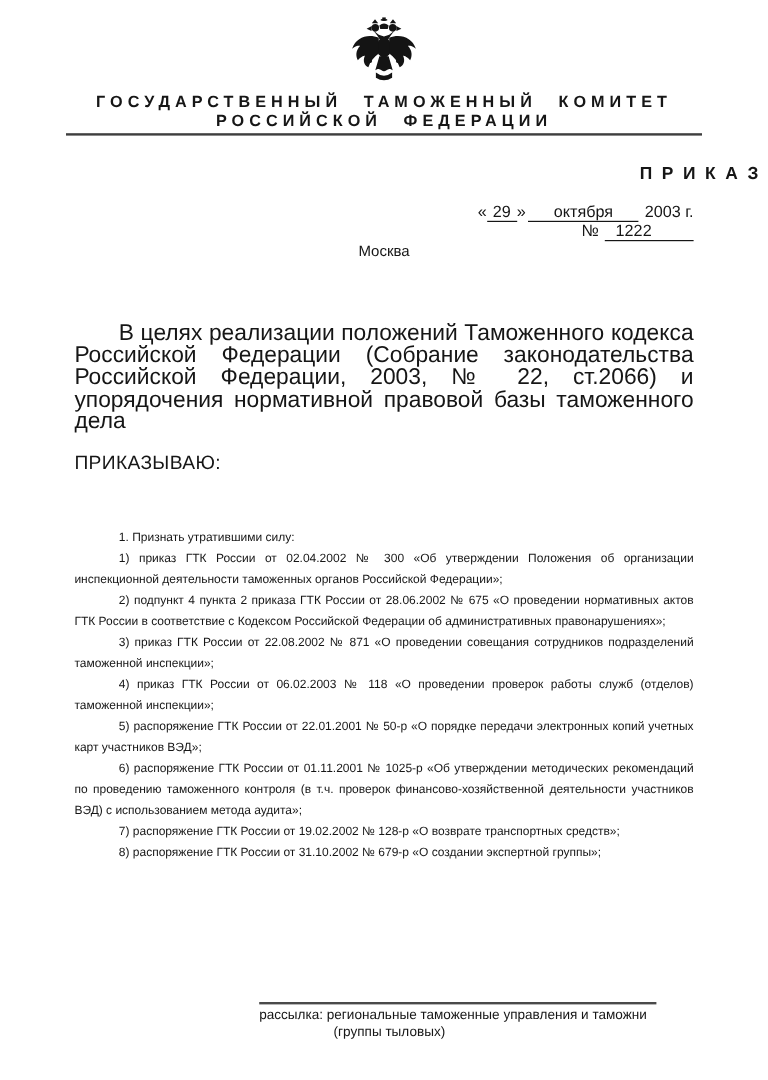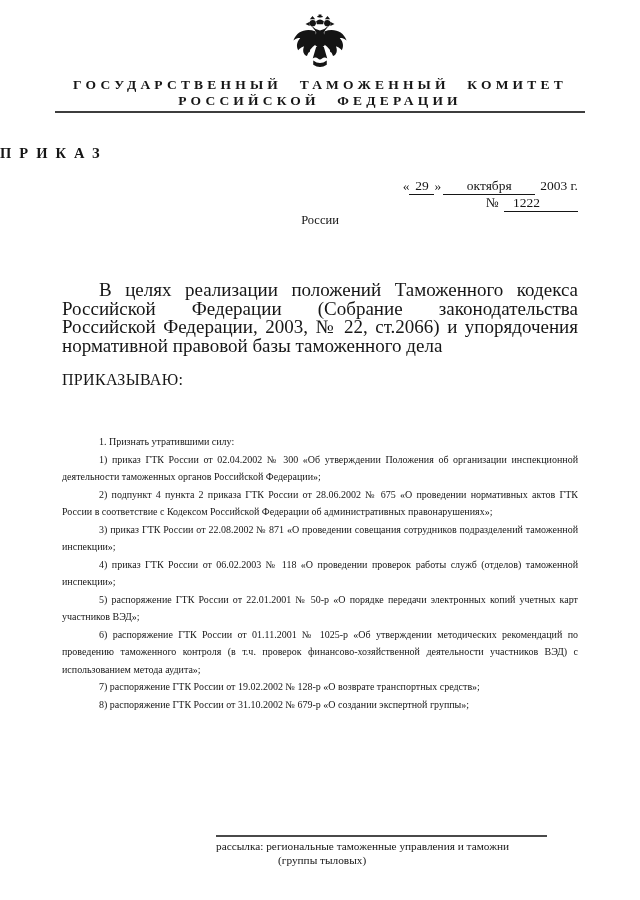--- a/index.html
+++ b/index.html
@@ -5,27 +5,27 @@
   :root{
     --ink:#161616;
     --rule:#3e3e3e;
     --paper:#ffffff;
   }
   *{box-sizing:border-box;}
   html,body{margin:0;padding:0;background:#fff;}
   .page{
     position:relative;width:640px;height:900px;overflow:hidden;
     background:var(--paper);color:var(--ink);
-    font-family:Liberation Serif, serif;
+    font-family:Liberation Sans, sans-serif;
   }
   .emblem{display:block;margin:14px auto 0;}
   .org{margin-top:3px;text-align:center;font-weight:700;
        font-size:13.5px;line-height:15.5px;letter-spacing:4.2px;word-spacing:10px;}
   .rule{margin:3px 55px 0;border-top:2.5px solid var(--rule);height:0;}
-  .doc-type{margin-top:32px;text-align:left;font-weight:700;
+  .doc-type{margin-top:24px;text-align:right;font-weight:700;
             font-size:14.5px;letter-spacing:8px;}
   .daterow{margin:16px 62px 0 55px;display:flex;justify-content:space-between;
            align-items:flex-end;font-size:13.5px;flex-direction:column;}
   .u{display:inline-block;border-bottom:1.3px solid var(--ink);text-align:center;}
   .u-day{min-width:25px;}
   .u-month{min-width:92px;margin-left:2px;}
   .u-num{min-width:74px;text-align:left;padding-left:9px;margin-left:5px;}
   .year{margin-left:5px;}
   .city{text-align:center;font-size:12.5px;margin-top:1px;}
   .subject{margin:29px 62px 0;font-size:13.5px;line-height:16px;}
@@ -77,21 +77,21 @@
 
   <div class="daterow">
     <div>
       <span>«</span><span class="u u-day">29</span><span>»</span><span class="u u-month">октября</span><span class="year">2003 г.</span>
     </div>
     <div>
       <span>№</span><span class="u u-num">1222</span>
     </div>
   </div>
 
-  <div class="city">России</div>
+  <div class="city">Москва</div>
 
 
   <div class="preamble">В целях реализации положений Таможенного кодекса Российской Федерации (Собрание законодательства Российской Федерации, 2003, № 22, ст.2066) и упорядочения нормативной правовой базы таможенного дела</div>
 
   <div class="resolution">ПРИКАЗЫВАЮ:</div>
 
   <div class="items">
     <p>1. Признать утратившими силу:</p>
     <p>1) приказ ГТК России от 02.04.2002 № 300 «Об утверждении Положения об организации инспекционной деятельности таможенных органов Российской Федерации»;</p>
     <p>2) подпункт 4 пункта 2 приказа ГТК России от 28.06.2002 № 675 «О проведении нормативных актов ГТК России в соответствие с Кодексом Российской Федерации об административных правонарушениях»;</p>

